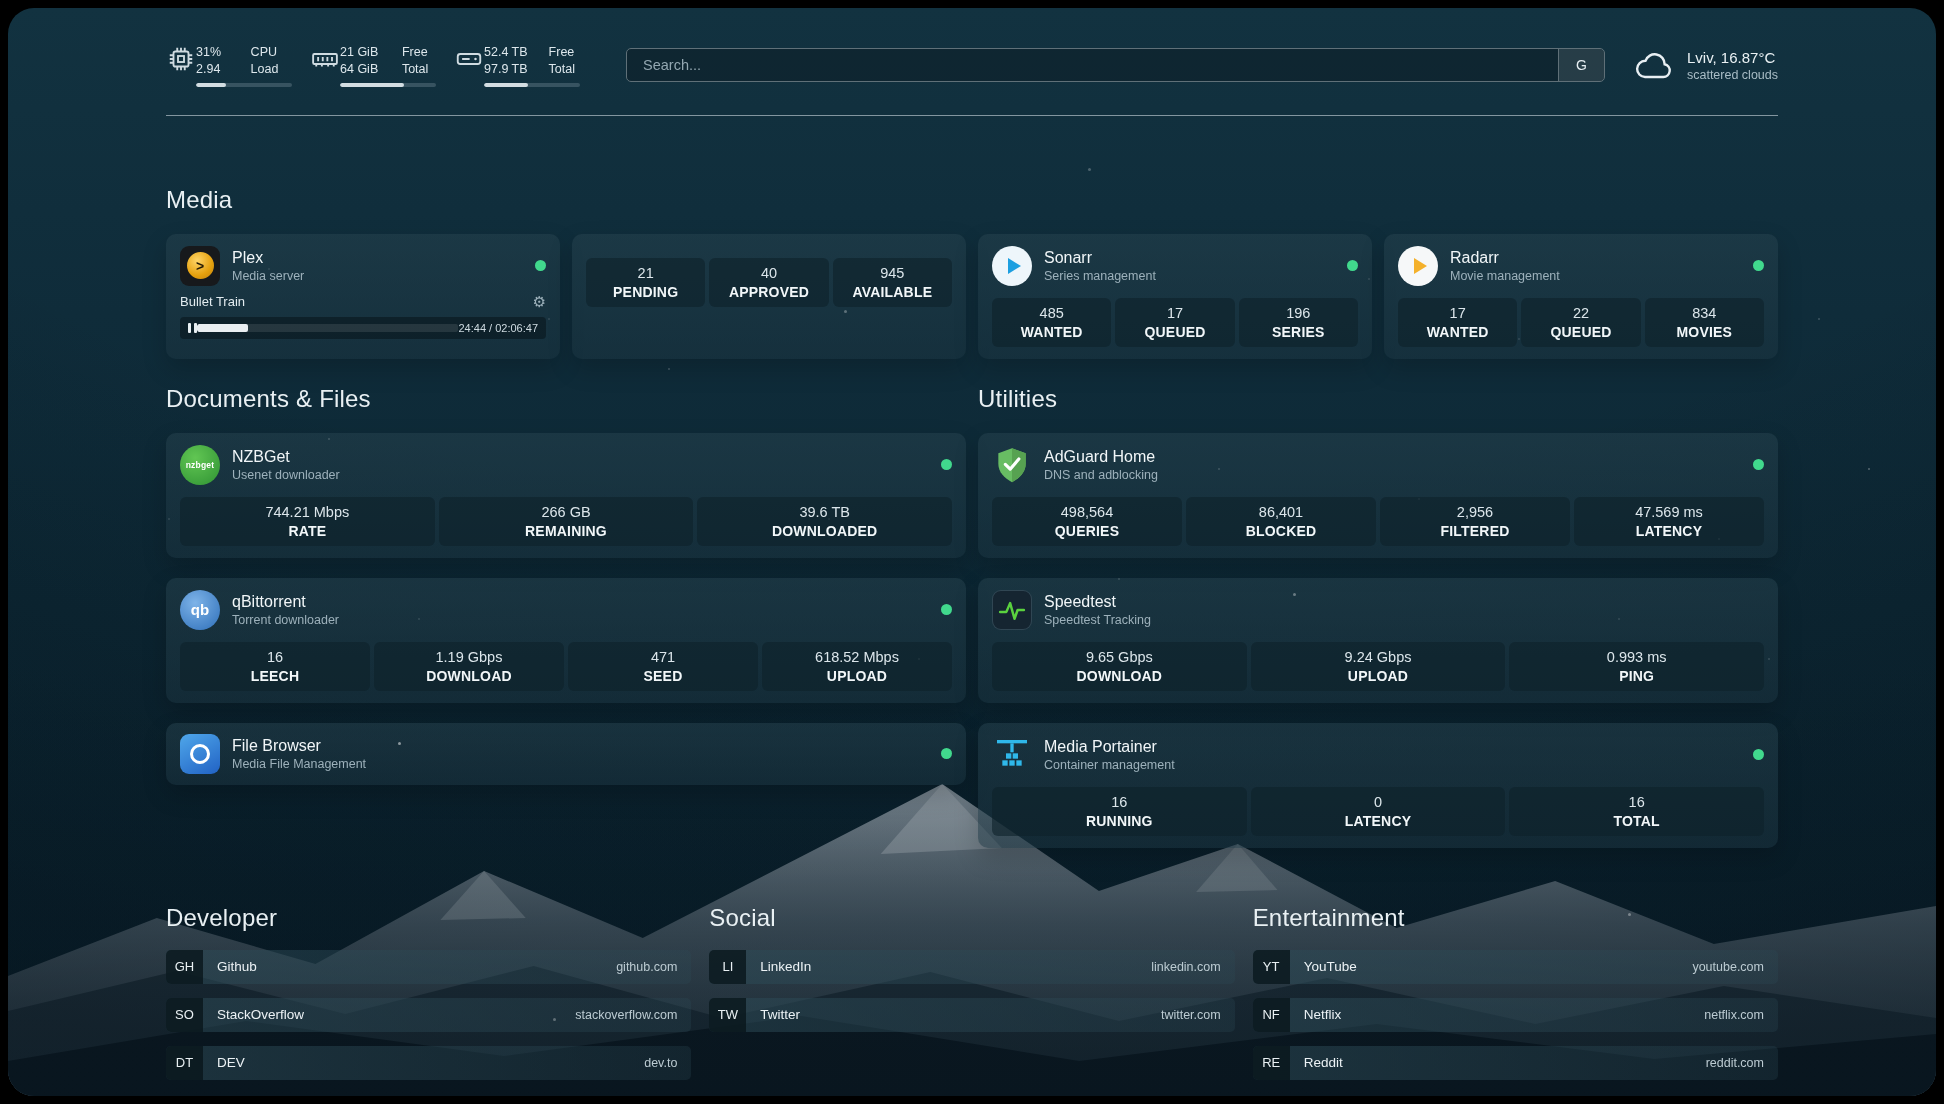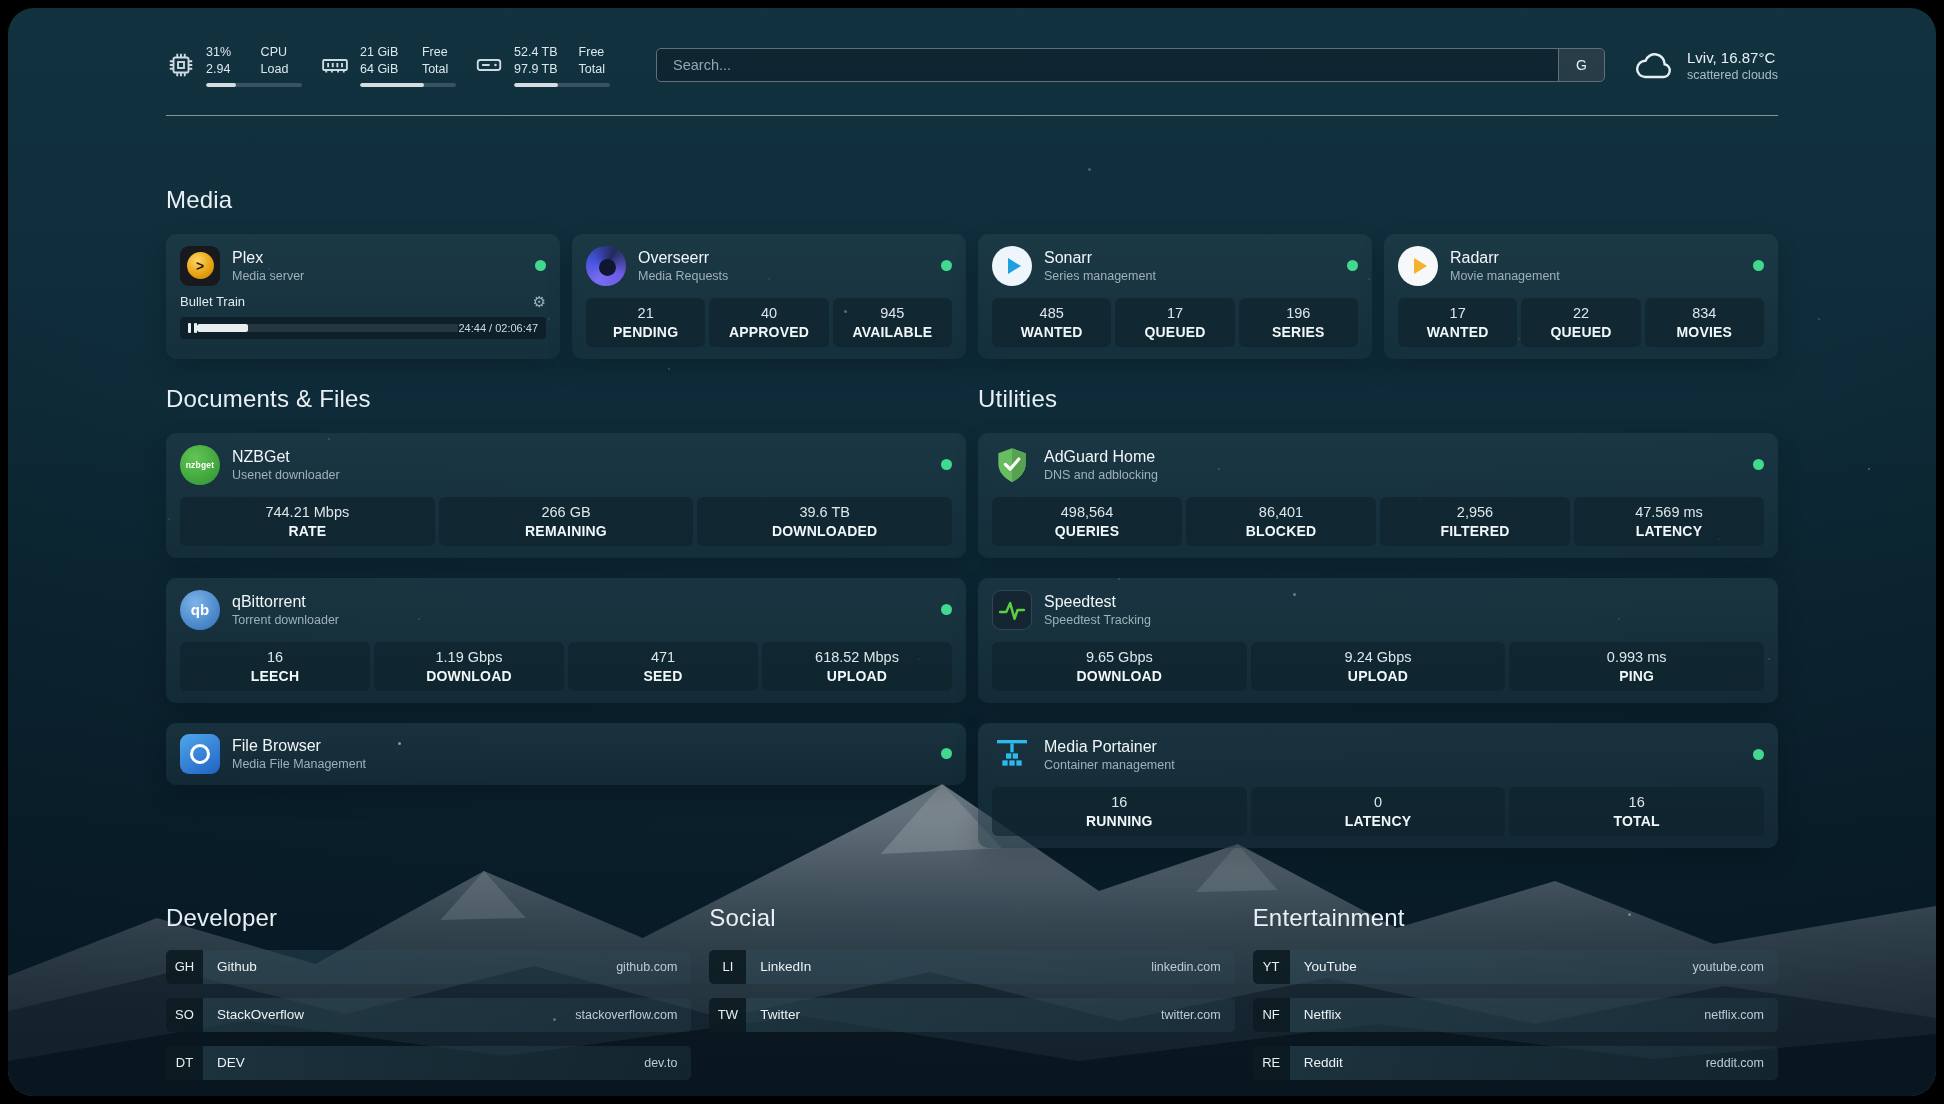--- a/index.html
+++ b/index.html
@@ -23,21 +23,21 @@
     760px 270px 0 0 rgba(255,255,255,.2),1760px 650px 0 0 rgba(255,255,255,.3)}
   .snow-front{position:absolute;top:0;left:0;width:3px;height:3px;border-radius:50%;z-index:5;pointer-events:none;box-shadow:
     390px 734px 0 0 rgba(255,255,255,.5),1285px 585px 0 0 rgba(255,255,255,.35),
     836px 302px 0 0 rgba(255,255,255,.3),1620px 905px 0 0 rgba(255,255,255,.35),
     545px 1010px 0 0 rgba(255,255,255,.3),1080px 160px 0 0 rgba(255,255,255,.25)}
   .content{position:relative;width:1612px;margin:0 auto;padding-top:36px;z-index:2}
 
   
   .topbar{display:flex;align-items:center}
   .monitors{display:flex;gap:18px}
-  .monitor{display:flex;align-items:center;gap:10px;color:#dde7ec}
+  .monitor{display:flex;align-items:flex-start;color:#dde7ec}
   .mon-icon{width:30px;height:30px;color:#cfdbe1;flex:none}
   .mon-icon svg{width:100%;height:100%}
   .mon-grid{display:grid;grid-template-columns:auto auto;column-gap:16px;row-gap:1px;font-size:12.5px;line-height:1.3}
   .mon-bar{grid-column:1/-1;height:4px;background:rgba(125,150,160,.35);border-radius:2px;margin-top:4px;min-width:96px;overflow:hidden}
   .mon-fill{height:100%;background:#d3dde2;border-radius:2px}
   .search{flex:1;display:flex;margin:0 28px 0 46px;height:34px;border:1px solid #5f7078;border-radius:5px;background:rgba(12,30,38,.55);overflow:hidden}
   .search input{flex:1;background:transparent;border:none;outline:none;color:#e6eef2;font-size:14.5px;padding:0 16px;font-family:inherit}
   .search input::placeholder{color:#93a7b1}
   .search-btn{width:46px;border:none;border-left:1px solid #5f7078;background:rgba(110,130,140,.25);color:#e6eef2;font-size:14px;cursor:pointer;font-family:inherit}
   .weather{display:flex;align-items:center;gap:12px;color:#eaf1f4}
@@ -233,28 +233,20 @@
               <i></i>
             </span>
           <div class="ptrack">
               <div class="pfill" style="width: 19.5%;"></div>
             </div>
           <span class="ptime">24:44 / 02:06:47</span>
         </div>
       </div>
 
       <div class="card">
-        <div class="card-head">
-          <span class="app-icon icon-overseerr"></span>
-          <div class="card-titles">
-            <div class="card-title">Overseerr</div>
-            <div class="card-sub">Media Requests</div>
-          </div>
-          <span class="status-dot"></span>
-        </div>
         <div class="stats">
           <div class="stat">
             <div class="stat-v">21</div>
             <div class="stat-l">PENDING</div>
           </div>
           <div class="stat">
             <div class="stat-v">40</div>
             <div class="stat-l">APPROVED</div>
           </div>
           <div class="stat">

